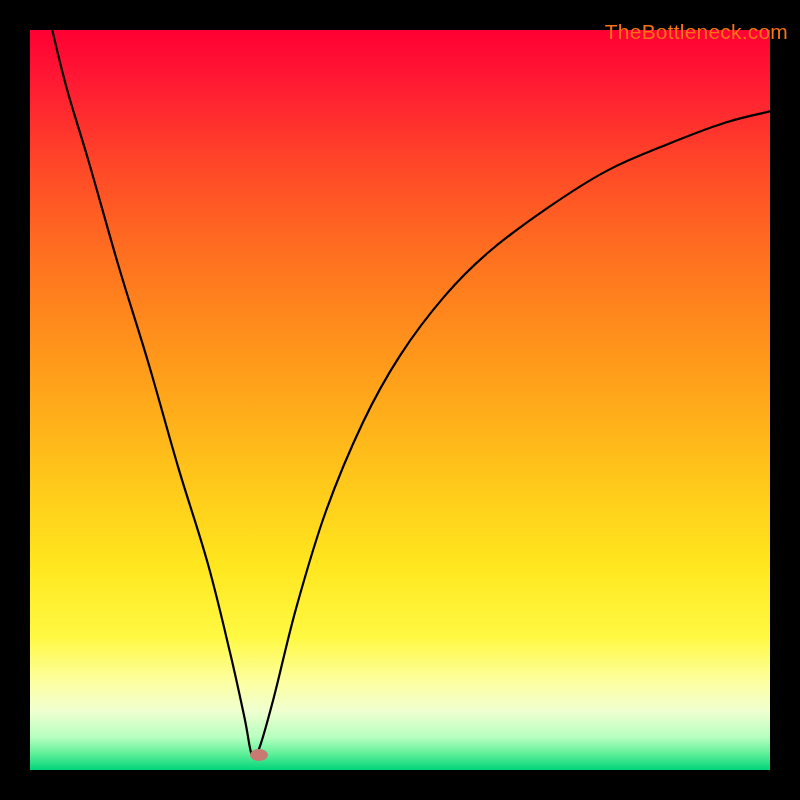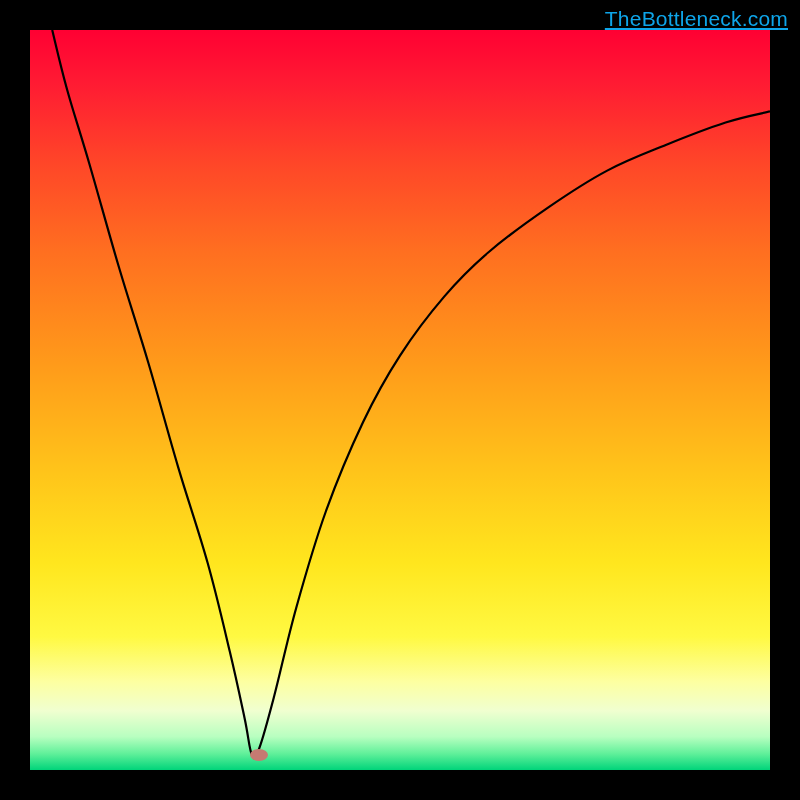--- a/index.html
+++ b/index.html
@@ -43,27 +43,26 @@
   }
   .dot {
     position: absolute;
     width: 18px;
     height: 12px;
     border-radius: 50%;
     transform: translate(-50%, -50%);
   }
   .watermark {
     position: absolute;
-    top: 7px;
+    top: 20px;
     right: 12px;
     font-size: 21px;
     font-weight: 500;
-    color: #0ea5e9;
+    color: #f97316;
     letter-spacing: 0.2px;
-    text-decoration: underline;
   }
 </style>
 </head>
 <body>
 
 <div class="frame">
   <div class="plot">
     <svg class="gradient" viewBox="0 0 740 740" preserveAspectRatio="none">
       <defs>
         <linearGradient id="bg-grad" x1="0" y1="0" x2="0" y2="1">

